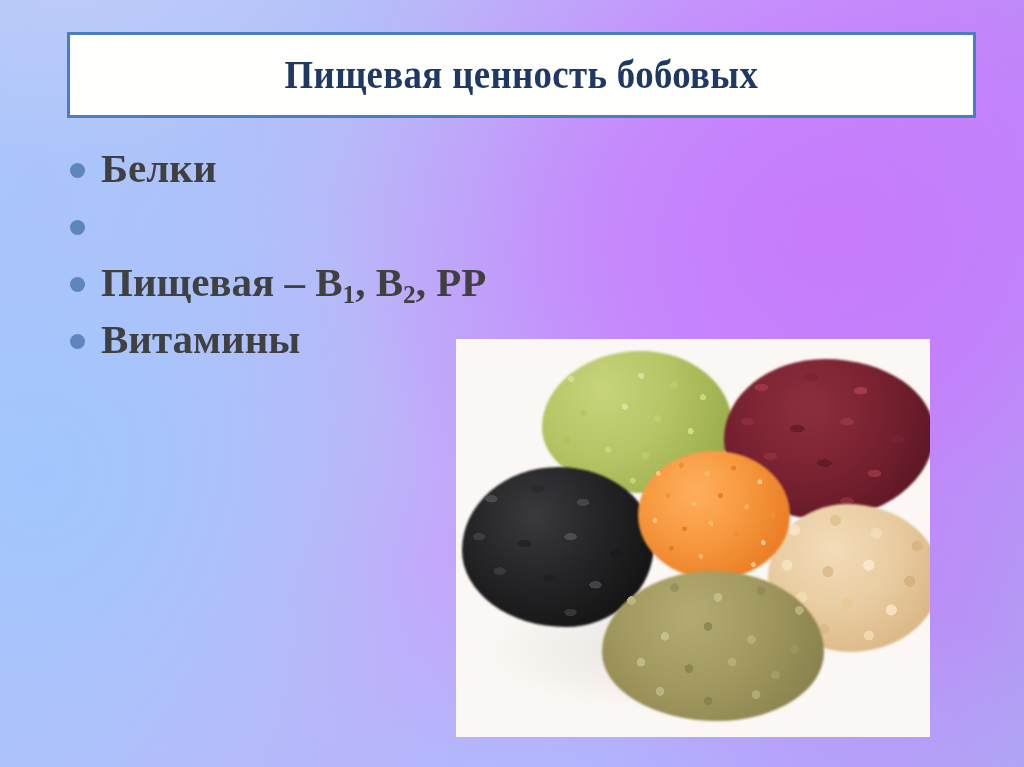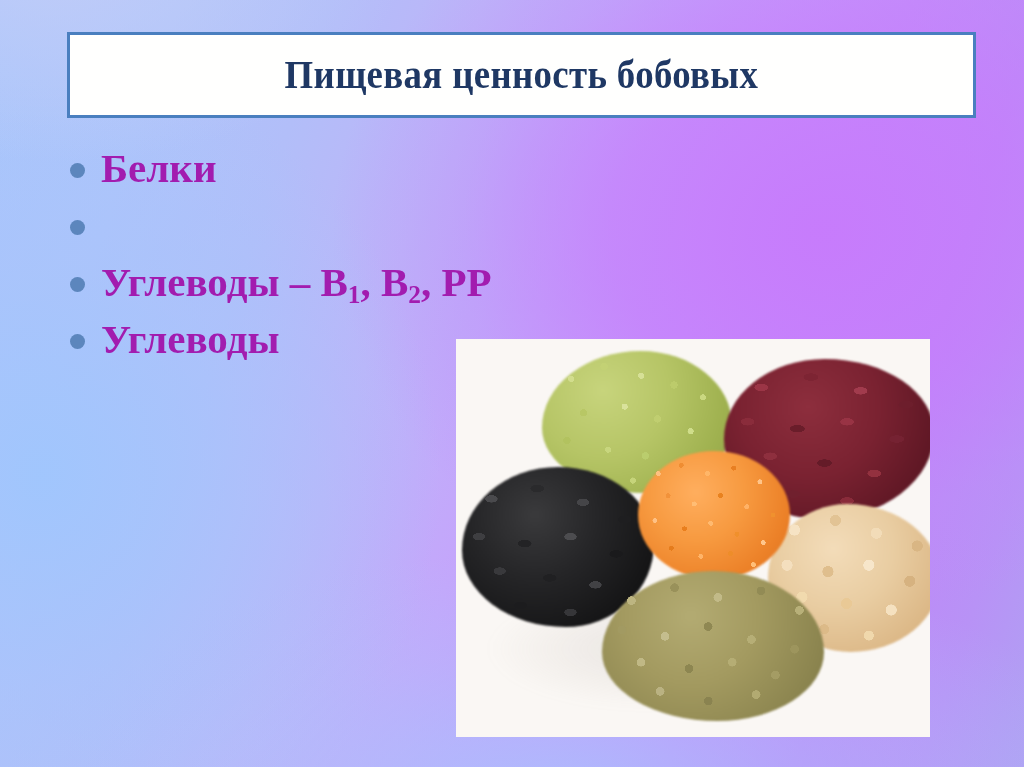--- a/index.html
+++ b/index.html
@@ -115,21 +115,21 @@
   .bullet-marker {
     flex: 0 0 auto;
     width: 15px;
     height: 15px;
     border-radius: 50%;
     background: #5c86bd;
     margin-right: 16px;
     margin-top: 4px;
   }
   .bullet-label {
-    color: #a21caf;
+    color: #404040;
     font-family: "Liberation Serif", "DejaVu Serif", serif;
     font-weight: bold;
     font-size: 41px;
     line-height: 1;
     white-space: nowrap;
   }
   .bullet-label sub {
     font-size: 0.62em;
     vertical-align: baseline;
     position: relative;
@@ -346,26 +346,26 @@
       <span class="bullet-marker"></span>
       <span class="bullet-label">Белки</span>
     </li>
 
     <li class="bullet-item">
       <span class="bullet-marker"></span>
     </li>
 
     <li class="bullet-item">
       <span class="bullet-marker"></span>
-      <span class="bullet-label"><span>Углеводы – В</span><sub>1</sub><span>, В</span><sub>2</sub><span>, РР</span></span>
+      <span class="bullet-label"><span>Пищевая – В</span><sub>1</sub><span>, В</span><sub>2</sub><span>, РР</span></span>
     </li>
 
     <li class="bullet-item">
       <span class="bullet-marker"></span>
-      <span class="bullet-label">Углеводы</span>
+      <span class="bullet-label">Витамины</span>
     </li>
 
   </ul>
 
   <div class="photo">
     <div class="photo-inner">
 
       <div class="photo-shadow"></div>
 
       <div class="pile pile-peas">

